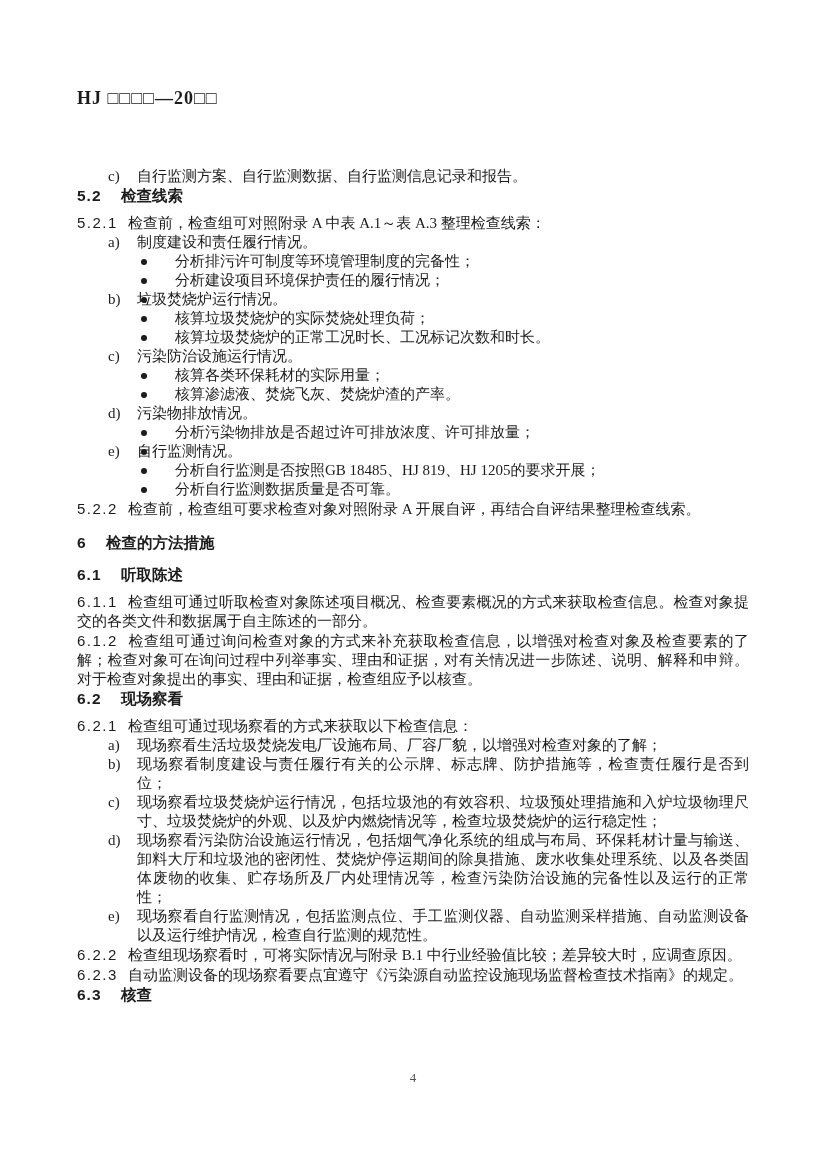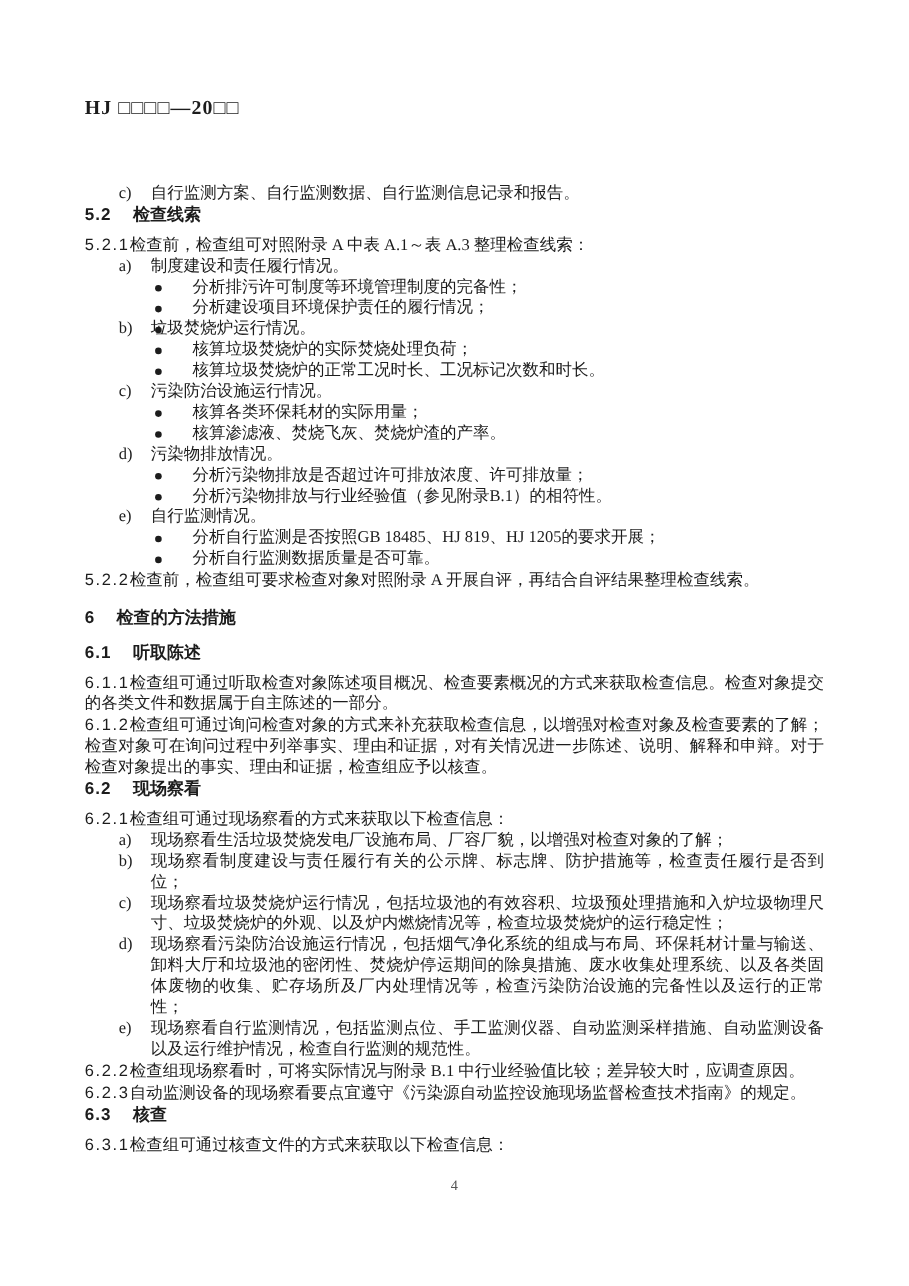--- a/index.html
+++ b/index.html
@@ -41,20 +41,21 @@
     left: 64px;
     top: 7px;
     width: 6px;
     height: 6px;
     border-radius: 50%;
     background: #1c1c1c;
   }
   .clause-num {
     font-family: "Liberation Sans", sans-serif;
     letter-spacing: 1.5px;
+    margin-right: 10px;
     white-space: nowrap;
   }
   .heading {
     font-family: "Liberation Sans", sans-serif;
     font-weight: bold;
     font-size: 15.5px;
     text-align: left;
   }
   .h1 { margin: 14px 0 13px !important; }
   .h2 { margin: 0 0 8px !important; }
@@ -147,21 +148,20 @@
       <span>污染物排放情况。</span>
     </p>
 
     <p class="bullet-item">
       <span class="bullet-dot"></span>
       <span>分析污染物排放是否超过许可排放浓度、许可排放量；</span>
     </p>
 
     <p class="bullet-item">
       <span class="bullet-dot"></span>
-      <span>分析污染物排放与行业经验值（参见附录B.1）的相符性。</span>
     </p>
 
     <p class="letter-item">
       <span class="letter-label">e)</span>
       <span>自行监测情况。</span>
     </p>
 
     <p class="bullet-item">
       <span class="bullet-dot"></span>
       <span>分析自行监测是否按照GB 18485、HJ 819、HJ 1205的要求开展；</span>
@@ -234,21 +234,18 @@
 
     <p class="clause">
       <span class="clause-num">6.2.3</span><span>自动监测设备的现场察看要点宜遵守《污染源自动监控设施现场监督检查技术指南》的规定。</span>
     </p>
 
     <p class="heading h2">
       <span class="h-num">6.3</span>
       <span>核查</span>
     </p>
 
-    <p class="clause">
-      <span class="clause-num">6.3.1</span><span>检查组可通过核查文件的方式来获取以下检查信息：</span>
-    </p>
 
   </main>
 
   <div class="page-number">4</div>
 
 </div>
 
 </body></html>

